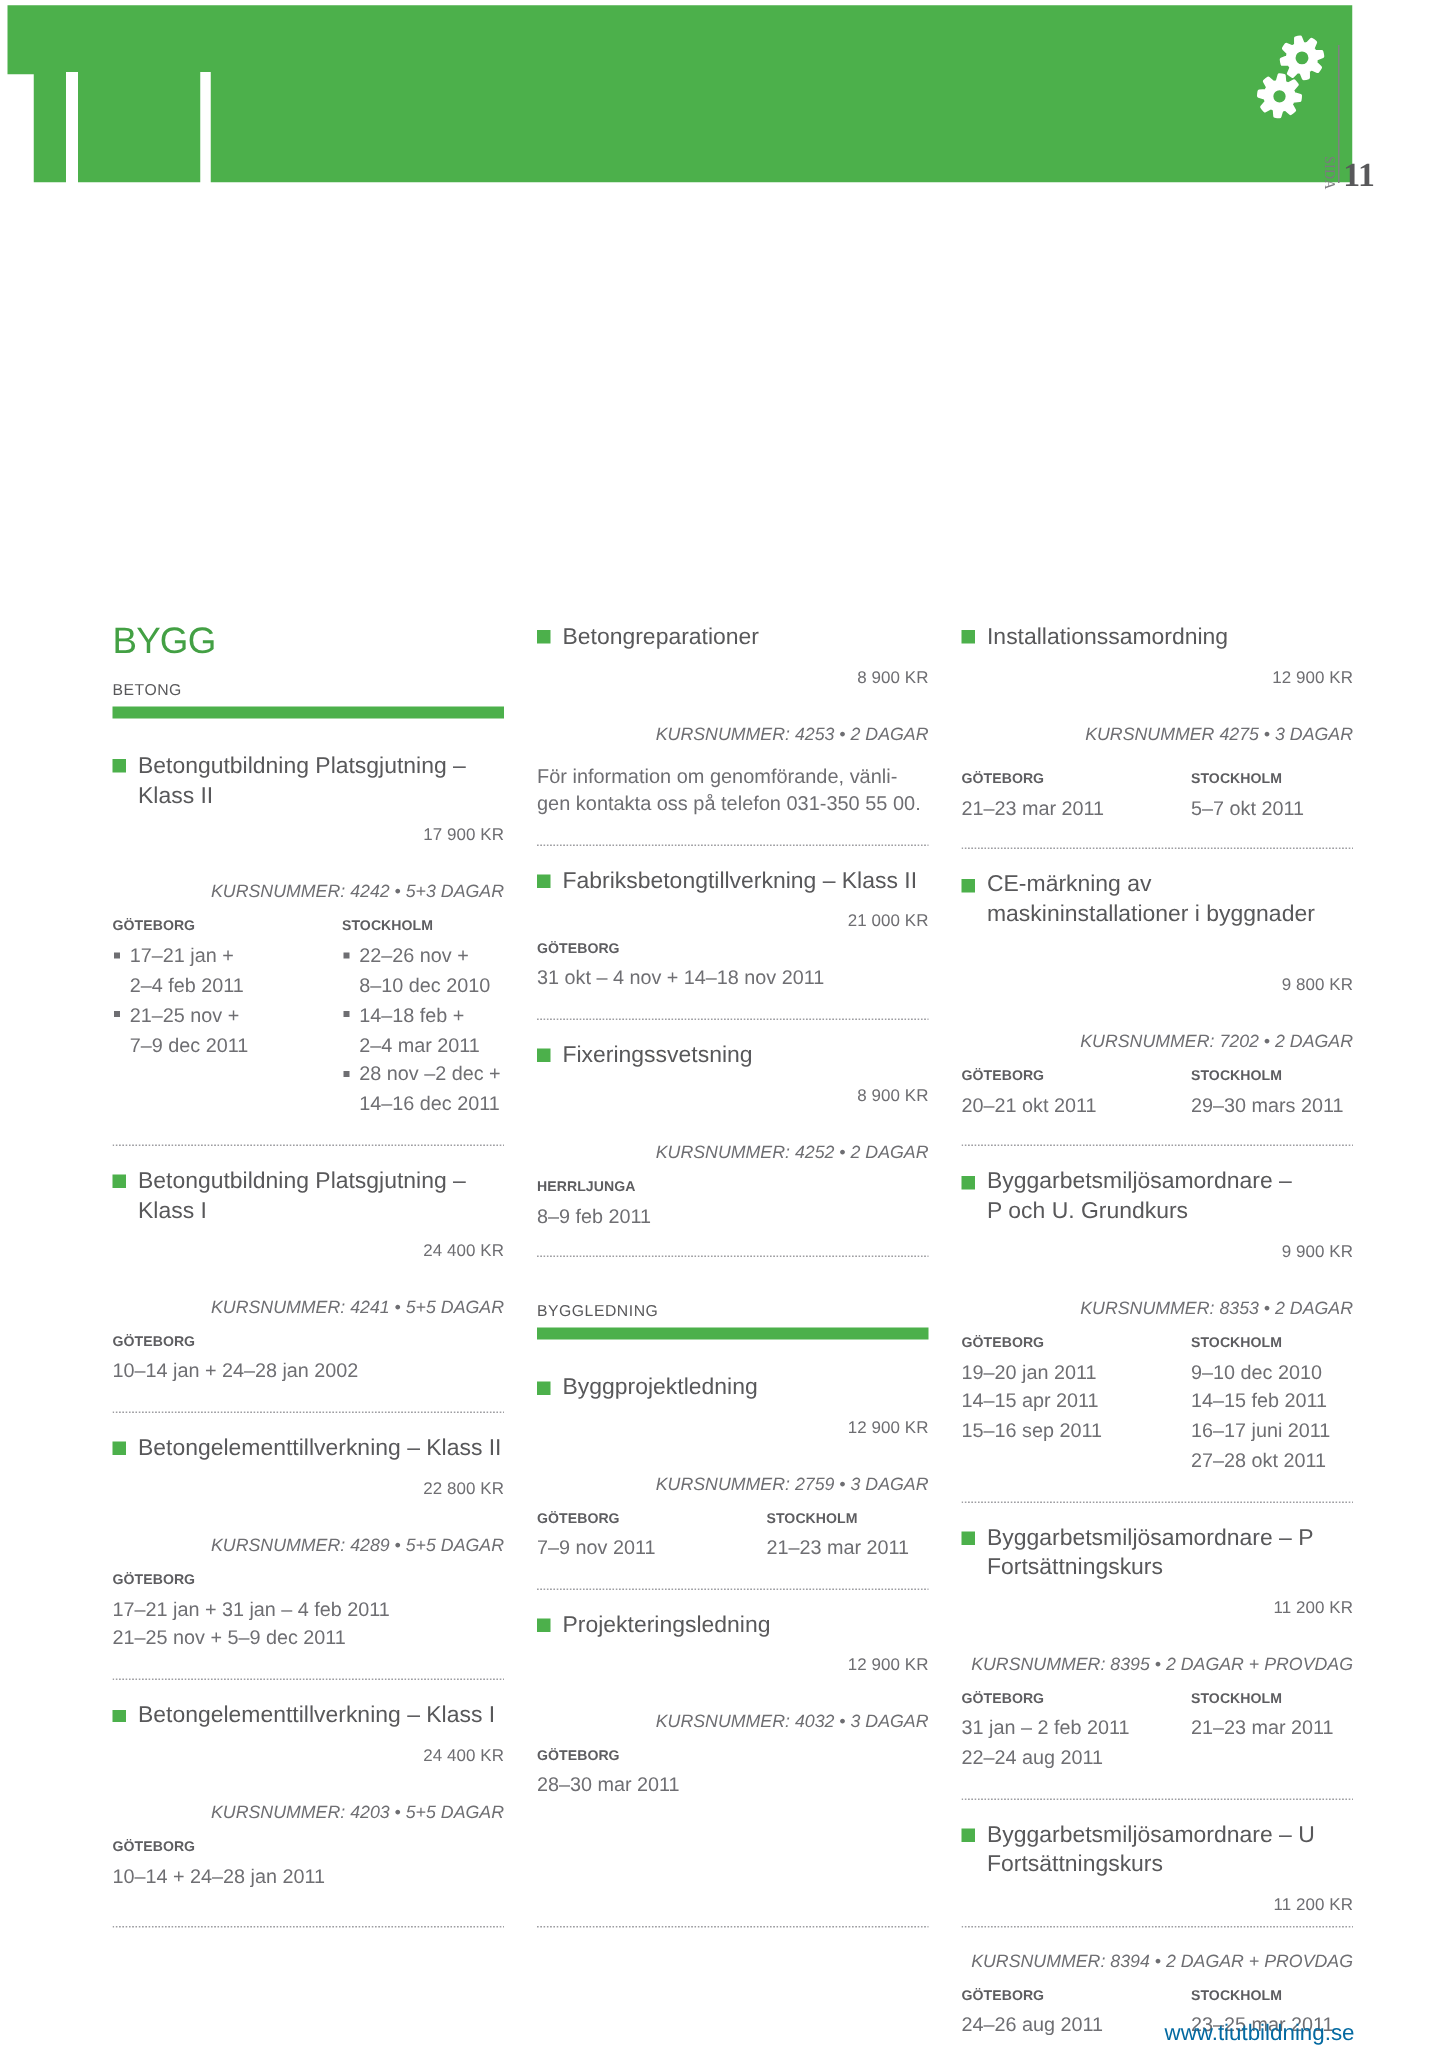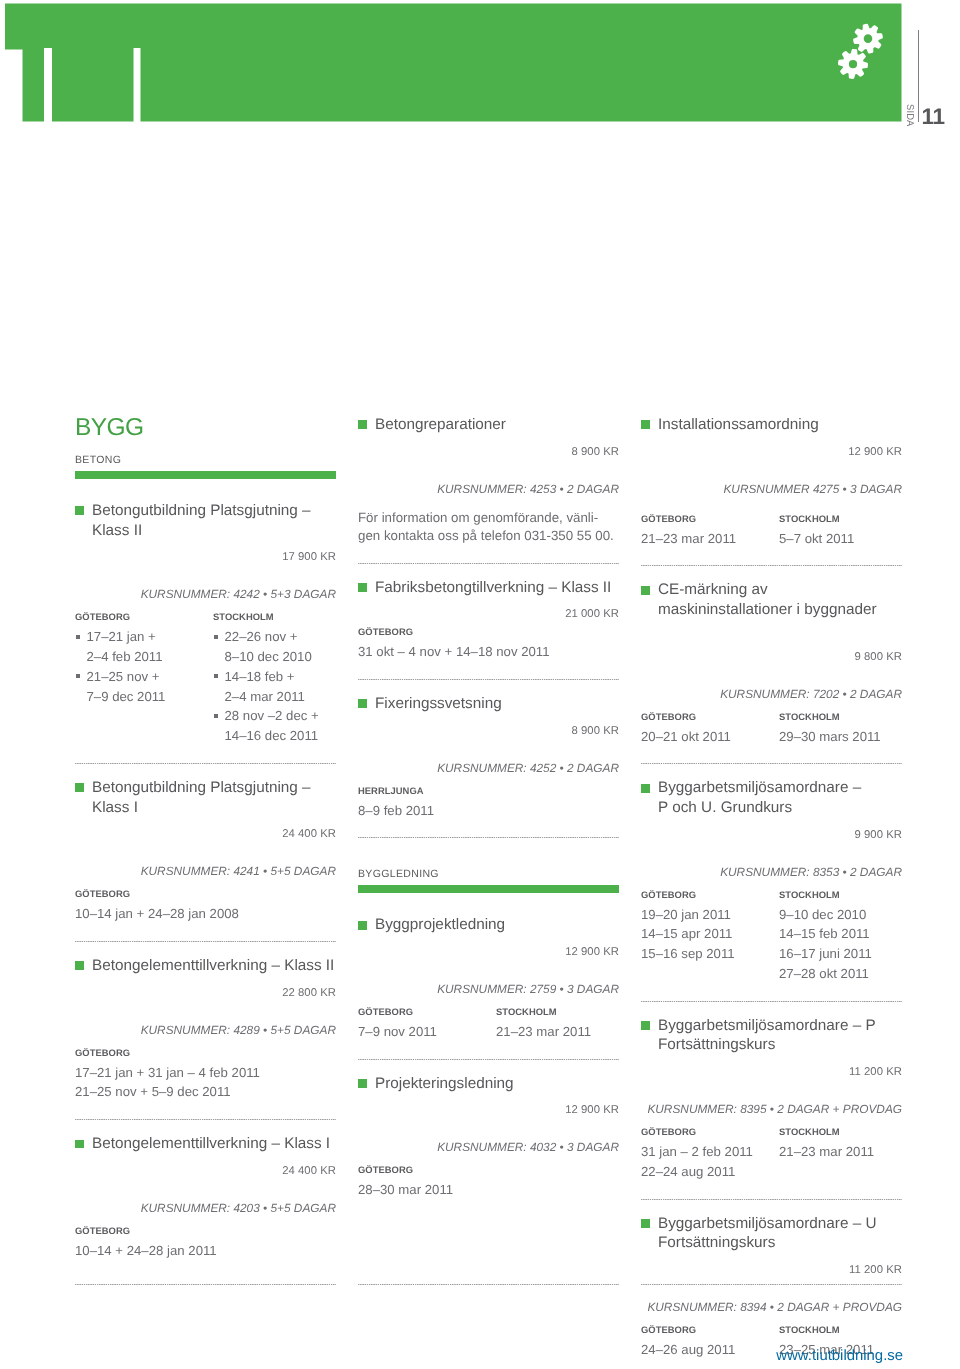--- a/index.html
+++ b/index.html
@@ -5,21 +5,21 @@
   html,body{margin:0;padding:0;background:#fff;}
   body{width:960px;height:1369px;font-family:"Liberation Sans",sans-serif;
        position:relative;overflow:hidden;color:#6e6e72;
        -webkit-font-smoothing:antialiased;text-rendering:geometricPrecision;}
 
   
   .banner{position:absolute;left:0;top:0;width:960px;height:130px;}
   .banner svg{display:block;}
 
   
-  .pagemark{position:absolute;left:880px;top:0px;width:60px;height:130px;z-index:5;}
+  .pagemark{position:absolute;left:854px;top:0px;width:60px;height:130px;z-index:5;font-family:Liberation Serif, serif;}
   .pagerule{position:absolute;left:37.5px;top:30px;width:1.1px;height:92px;background:#808083;}
   .sida{position:absolute;left:26.2px;top:103.5px;
         font-size:9.4px;letter-spacing:0.15px;color:#7a7a7e;
         writing-mode:vertical-rl;text-orientation:mixed;
         transform:scaleX(1.06);transform-origin:top left;
         line-height:9.1px;white-space:nowrap;}
   .pagenum{position:absolute;left:41.5px;top:105.5px;font-size:22.5px;font-weight:bold;
            color:#58585a;line-height:22.5px;letter-spacing:-.2px;}
 
   
@@ -39,21 +39,21 @@
 
   .course{position:relative;}
   .course-title{font-size:15.3px;color:#58585a;line-height:19.6px;
                 padding-left:17px;letter-spacing:0;font-weight:normal;}
   .sq{position:absolute;left:0.2px;top:5.4px;width:9.1px;height:8.8px;background:#4cb04b;}
   .price{text-align:right;font-size:11.3px;color:#6e6e72;line-height:13px;letter-spacing:.05px;margin-top:11px;}
   .meta{text-align:right;font-size:11.85px;color:#6e6e72;font-style:italic;line-height:23px;
         letter-spacing:0;margin-top:19px;}
   .note{font-size:13.3px;color:#6e6e72;line-height:18.5px;margin:8px 0 4px 0;}
 
-  .locs{display:flex;margin-top:5px;}
+  .locs{display:flex;margin-top:5px;gap:15px;}
   .loc{width:138px;flex:0 0 138px;}
   .loc.wide{width:261px;flex:0 0 261px;}
   .locname{font-size:9.4px;font-weight:bold;color:#5d5d60;letter-spacing:0.05px;line-height:11px;}
   .dates{font-size:13.2px;color:#6e6e72;line-height:19.8px;margin-top:5px;}
   .dateitem{position:relative;}
   .dateitem.b{padding-left:11.5px;}
   .dateitem.b .dsq{position:absolute;left:1.3px;top:7.4px;width:4.1px;height:4.1px;background:#6e6e72;}
 
   .rule{height:1px;margin:17px 0 14px 0;
         background-image:repeating-linear-gradient(to right,#9e9ea2 0 1.1px,transparent 1.1px 2.2px);
@@ -125,21 +125,21 @@
       </div>
       <div class="rule" data-name="section-divider"></div>
       <div class="course" data-name="course-item">
         <div class="course-title" data-name="course-title"><span class="sq" data-name="course-bullet-icon"></span><span data-name="course-title-line">Betongutbildning Platsgjutning –</span><br><span data-name="course-title-line">Klass I</span></div>
         <div class="price" data-name="course-price">24 400 KR</div>
         <div class="meta" data-name="course-meta">KURSNUMMER: 4241 • 5+5 DAGAR</div>
         <div class="locs" data-name="location-group">
           <div class="loc wide" data-name="location-göteborg">
             <div class="locname" data-name="location-name">GÖTEBORG</div>
             <div class="dates" data-name="date-list">
-              <div class="dateitem" data-name="date-item"><span data-name="date-line">10–14 jan + 24–28 jan 2008</span></div>
+              <div class="dateitem" data-name="date-item"><span data-name="date-line">10–14 jan + 24–28 jan 2002</span></div>
             </div>
           </div>
         </div>
       </div>
       <div class="rule" data-name="section-divider"></div>
       <div class="course" data-name="course-item">
         <div class="course-title" data-name="course-title"><span class="sq" data-name="course-bullet-icon"></span><span data-name="course-title-line">Betongelementtillverkning – Klass II</span></div>
         <div class="price" data-name="course-price">22 800 KR</div>
         <div class="meta" data-name="course-meta">KURSNUMMER: 4289 • 5+5 DAGAR</div>
         <div class="locs" data-name="location-group">

